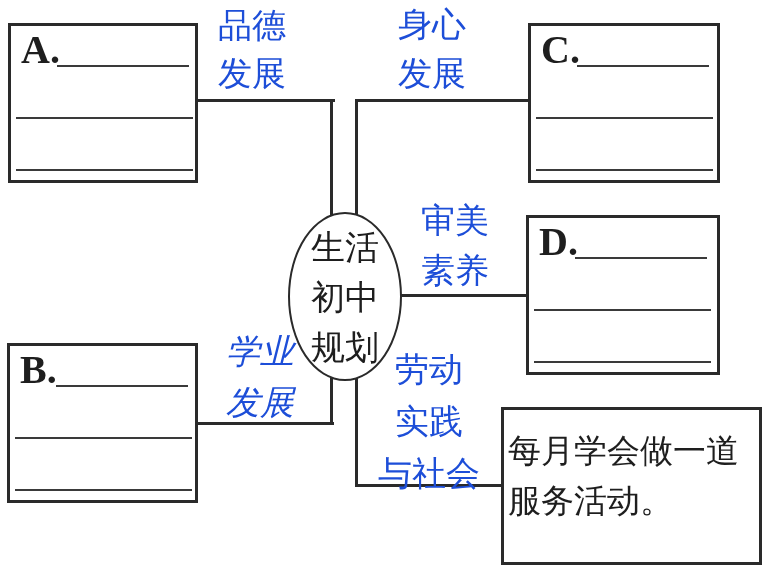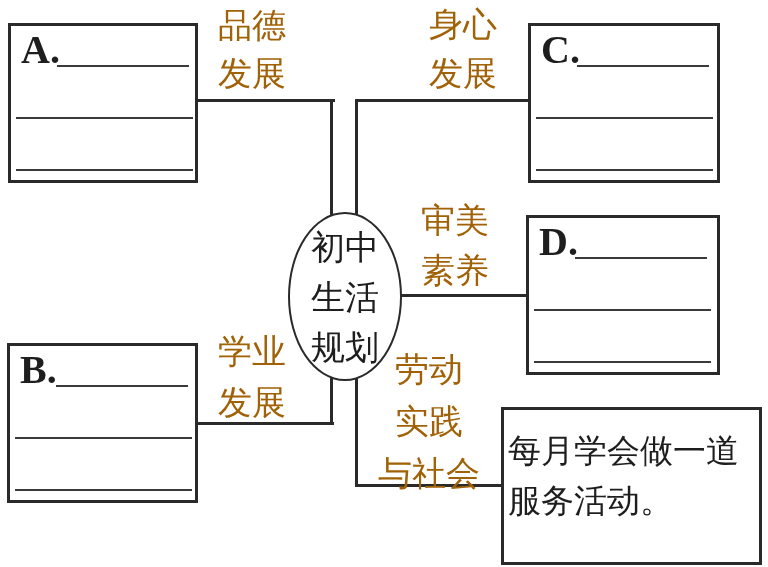--- a/index.html
+++ b/index.html
@@ -60,21 +60,21 @@
     line-height: 50px;
     padding-top: 9px;
     white-space: nowrap;
   }
   
   .blabel {
     position: absolute;
     text-align: center;
     font-size: 34px;
     white-space: nowrap;
-    color: #a16207;
+    color: #1d4ed8;
   }
   
   .textbox {
     position: absolute;
     left: 501px;
     top: 407px;
     width: 261px;
     height: 158px;
     border: 3px solid #2a2a2a;
     box-sizing: border-box;
@@ -122,41 +122,41 @@
   </div>
 
   <div class="fillbox" style="left:526px; top:215px; width:194px; height:160px;">
     <span class="letter">D.</span>
     <div class="blank b1"></div>
     <div class="blank b2"></div>
     <div class="blank b3"></div>
   </div>
 
   <div class="ellipse">
+    <div>生活</div>
     <div>初中</div>
-    <div>生活</div>
     <div>规划</div>
   </div>
 
   <div class="blabel" style="left:212px; top:2px; width:80px; line-height:48px;">
     <div>品德</div>
     <div>发展</div>
   </div>
 
-  <div class="blabel" style="left:425px; top:0px; width:76px; line-height:49px;">
+  <div class="blabel" style="left:394px; top:0px; width:76px; line-height:49px;">
     <div>身心</div>
     <div>发展</div>
   </div>
 
   <div class="blabel" style="left:404px; top:196px; width:78px; line-height:50px;margin-left:12px;">
     <div>审美</div>
     <div>素养</div>
   </div>
 
-  <div class="blabel" style="left:212px; top:326px; width:80px; line-height:51px;">
+  <div class="blabel" style="left:220px; top:326px; width:80px; line-height:51px;font-style:italic;">
     <div>学业</div>
     <div>发展</div>
   </div>
 
   <div class="blabel" style="left:376px; top:330px; width:106px; line-height:52px;margin-top:14px;">
     <div>劳动</div>
     <div>实践</div>
     <div>与社会</div>
   </div>
 

